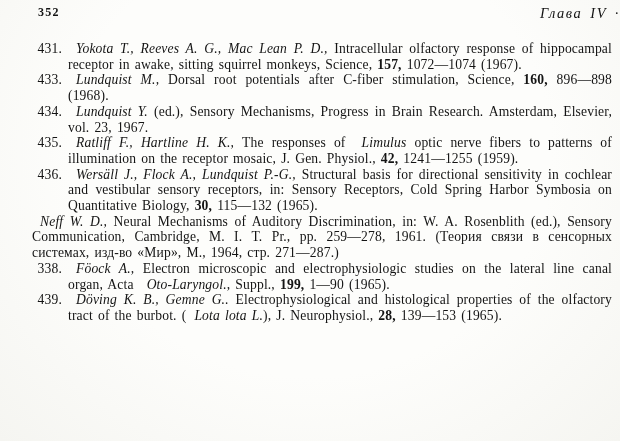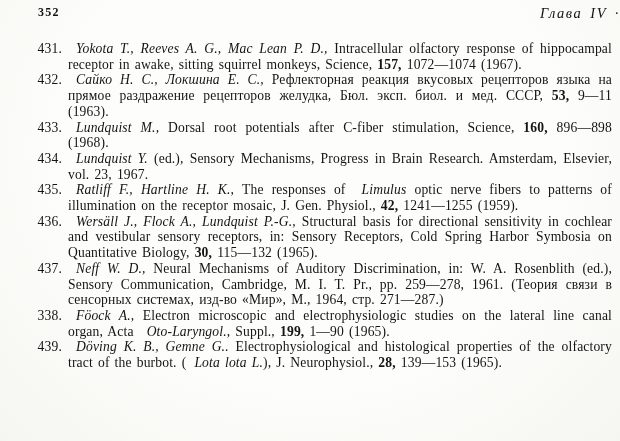--- a/index.html
+++ b/index.html
@@ -41,41 +41,36 @@
   <div class="header">
     <span class="pagenum">352</span>
     <span class="chapter">Глава IV ·</span>
   </div>
   <div class="refs">
       <div class="entry">
         <span class="num">431.</span>
         <div class="bodytxt"><span class="it">Yokota T., Reeves A. G., Mac Lean P. D., </span><span>Intracellular olfactory response of hippocampal receptor in awake, sitting squirrel monkeys, Science, </span><span class="b">157,</span><span> 1072—1074 (1967).</span></div>
       </div>
       <div class="entry">
-        <span class="num">432.</span>
-        <div class="bodytxt"><span class="it">Сайко Н. С., Локшина Е. С., </span><span>Рефлекторная реакция вкусовых рецепторов языка на прямое раздражение рецепторов желудка, Бюл. эксп. биол. и мед. СССР, </span><span class="b">53,</span><span> 9—11 (1963).</span></div>
-      </div>
-      <div class="entry">
         <span class="num">433.</span>
         <div class="bodytxt"><span class="it">Lundquist M., </span><span>Dorsal root potentials after C-fiber stimulation, Science, </span><span class="b">160,</span><span> 896—898 (1968).</span></div>
       </div>
       <div class="entry">
         <span class="num">434.</span>
         <div class="bodytxt"><span class="it">Lundquist Y. </span><span>(ed.), Sensory Mechanisms, Progress in Brain Research. Amsterdam, Elsevier, vol. 23, 1967.</span></div>
       </div>
       <div class="entry">
         <span class="num">435.</span>
         <div class="bodytxt"><span class="it">Ratliff F., Hartline H. K., </span><span>The responses of </span><span class="it">Limulus</span><span> optic nerve fibers to patterns of illumination on the receptor mosaic, J. Gen. Physiol., </span><span class="b">42,</span><span> 1241—1255 (1959).</span></div>
       </div>
       <div class="entry">
         <span class="num">436.</span>
         <div class="bodytxt"><span class="it">Wersäll J., Flock A., Lundquist P.-G., </span><span>Structural basis for directional sensitivity in cochlear and vestibular sensory receptors, in: Sensory Receptors, Cold Spring Harbor Symbosia on Quantitative Biology, </span><span class="b">30,</span><span> 115—132 (1965).</span></div>
       </div>
       <div class="entry">
-        <span class="num">437.</span>
         <div class="bodytxt"><span class="it">Neff W. D., </span><span>Neural Mechanisms of Auditory Discrimination, in: W. A. Rosenblith (ed.), Sensory Communication, Cambridge, M. I. T. Pr., pp. 259—278, 1961. (Теория связи в сенсорных системах, изд-во «Мир», М., 1964, стр. 271—287.)</span></div>
       </div>
       <div class="entry">
         <span class="num">338.</span>
         <div class="bodytxt"><span class="it">Föock A., </span><span>Electron microscopic and electrophysiologic studies on the lateral line canal organ, Acta </span><span class="it">Oto-Laryngol.</span><span>, Suppl., </span><span class="b">199,</span><span> 1—90 (1965).</span></div>
       </div>
       <div class="entry">
         <span class="num">439.</span>
         <div class="bodytxt"><span class="it">Döving K. B., Gemne G.. </span><span>Electrophysiological and histological properties of the olfactory tract of the burbot. (</span><span class="it">Lota lota L.</span><span>), J. Neurophysiol., </span><span class="b">28,</span><span> 139—153 (1965).</span></div>
       </div>

